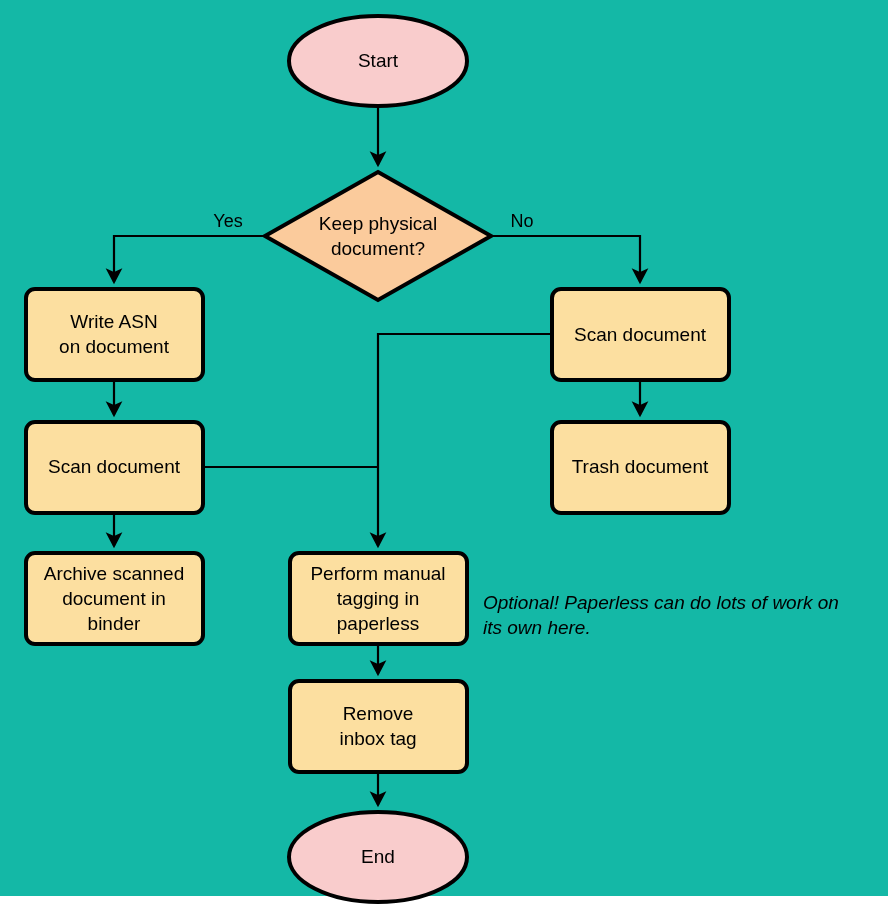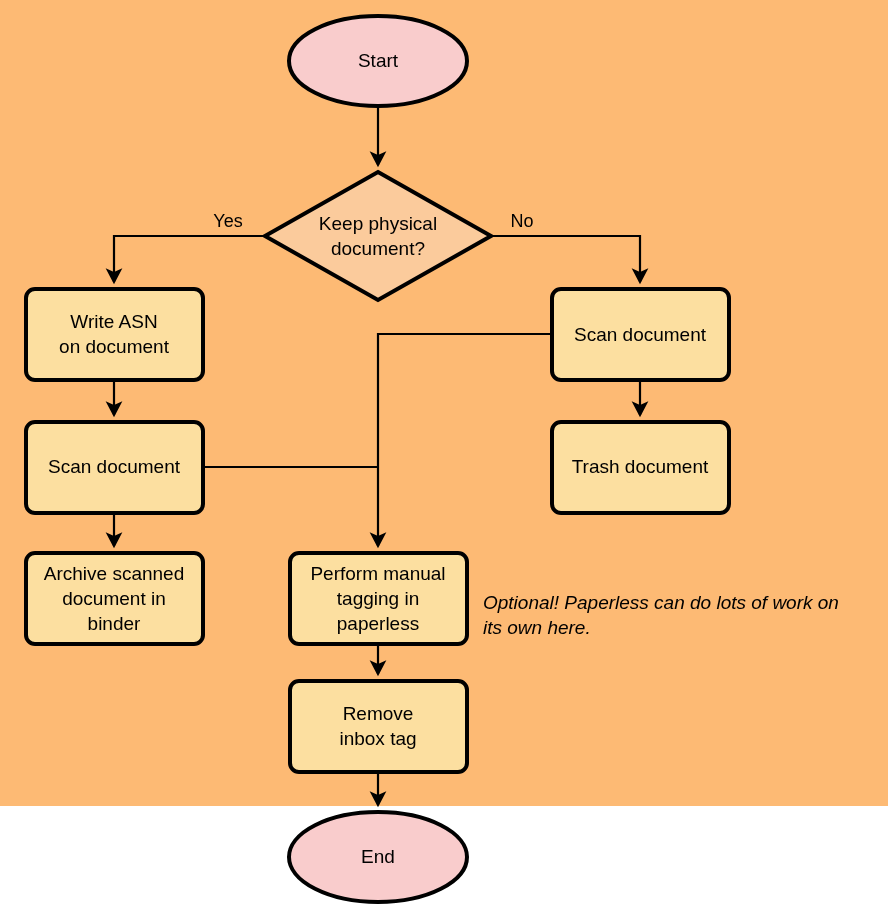--- a/index.html
+++ b/index.html
@@ -10,22 +10,22 @@
   }
   body {
     width: 888px;
     height: 907px;
     font-family: "Liberation Sans", sans-serif;
     overflow: hidden;
   }
   #flowchart-root {
     position: relative;
     width: 888px;
-    height: 806px;
-    background: #fdba74;
+    height: 896px;
+    background: #14b8a6;
   }
   #flow-svg {
     position: absolute;
     top: 0;
     left: 0;
     width: 888px;
     height: 907px;
     display: block;
   }
   .node-label {

